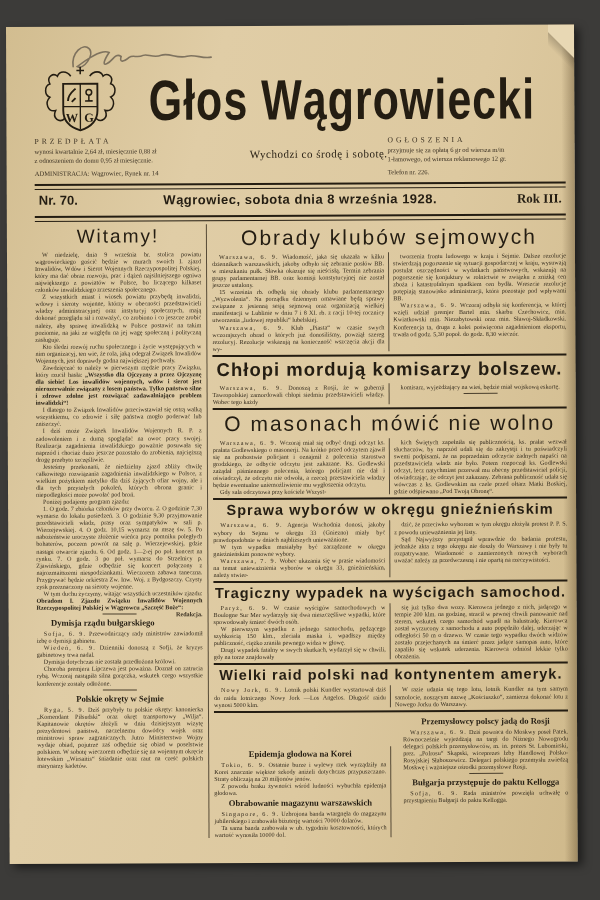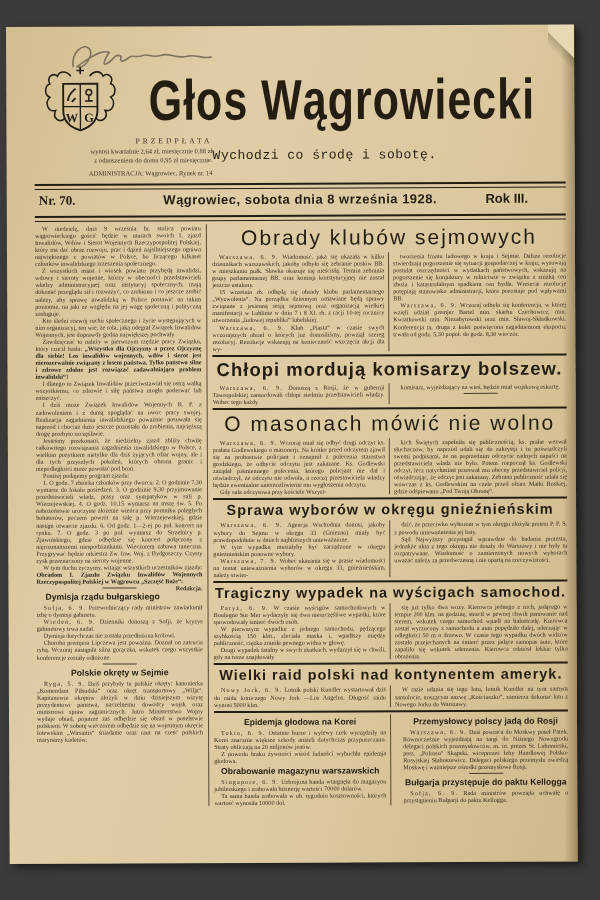--- a/index.html
+++ b/index.html
@@ -16,55 +16,55 @@
   .hand{position:absolute;left:55px;top:6px;}
   .content{padding:0 9px 0 28px;position:relative;}
   
   .mastrow{display:flex;margin-top:36px;}
   .arms{width:76px;height:86px;flex:0 0 auto;margin-left:8px;}
   .titlewrap{flex:1;text-align:center;padding-top:14px;}
   .title{font-family:"Liberation Sans",sans-serif;font-weight:bold;font-size:43px;
          letter-spacing:1px;transform:scaleY(1.32);transform-origin:center;
          color:#241d12;white-space:nowrap;}
   .inforow{display:flex;margin-top:-12px;align-items:flex-start;}
-  .infoblk{width:178px;text-align:right;font-size:6.6px;line-height:1.35;color:#3a3022;}
+  .infoblk{width:178px;text-align:left;font-size:6.6px;line-height:1.35;color:#3a3022;}
   .infoblk .ih{letter-spacing:3px;font-size:7.6px;margin-bottom:1px;}
   .infoblk .i3{margin-top:4px;}
-  .infocenter{flex:1;text-align:left;font-size:13px;letter-spacing:0.5px;padding-top:12px;color:#2b2317;font-family:Liberation Mono, monospace;}
+  .infocenter{flex:1;text-align:right;font-size:11px;letter-spacing:0.5px;padding-top:12px;color:#2b2317;}
   .drule{border-top:2.5px solid #241d12;border-bottom:1.5px solid #241d12;height:3px;margin-top:5px;}
   .dateline{display:flex;align-items:center;font-family:"Liberation Sans",sans-serif;
             font-weight:bold;font-size:13px;padding:3px 4px 2px 4px;color:#241d12;}
-  .dateline .iss{width:110px;font-family:Liberation Serif, serif;}
+  .dateline .iss{width:110px;}
   .dateline .dat{flex:1;text-align:center;letter-spacing:0.5px;}
-  .dateline .yr{width:110px;text-align:center;}
+  .dateline .yr{width:110px;text-align:right;font-family:Liberation Serif, serif;}
   
   .main{display:flex;margin-top:3px;}
   .col1{width:166px;flex:0 0 auto;padding-right:5px;border-right:1px solid #564a36;}
   .col23{flex:1;padding-left:5px;min-width:0;}
   p{font-size:6.2px;line-height:1.14;text-align:justify;margin:0;text-indent:7px;color:#342b1d;}
   .lead{letter-spacing:1.1px;}
   .b{font-weight:bold;color:#241d12;}
   .sig{float:right;font-weight:bold;}
   .hxl{font-family:"Liberation Sans",sans-serif;font-weight:normal;font-size:21px;
        letter-spacing:2px;text-align:center;margin:2px 0 3px 0;color:#241d12;white-space:nowrap;}
   .hlg{font-family:"Liberation Sans",sans-serif;font-weight:bold;font-size:18.5px;
        letter-spacing:1px;text-align:center;margin:2px 0 3px 0;color:#241d12;white-space:nowrap;}
   .hmd{font-family:"Liberation Sans",sans-serif;font-weight:bold;font-size:14.5px;
        letter-spacing:1px;text-align:center;margin:2px 0 3px 0;color:#241d12;white-space:nowrap;}
   .hw{font-family:"Liberation Sans",sans-serif;font-weight:normal;font-size:19px;
       letter-spacing:2px;text-align:center;margin:1px 0 3px 0;color:#241d12;}
-  .hsm{font-family:Liberation Sans, sans-serif;font-weight:bold;font-size:8.6px;
+  .hsm{font-family:Liberation Serif, serif;font-weight:bold;font-size:8.6px;
        text-align:center;margin:2px 0 2px 0;color:#241d12;}
   .twocol{display:flex;}
   .tcl{width:50%;padding-right:4px;border-right:1px solid #564a36;box-sizing:border-box;}
   .tcr{width:50%;padding-left:4px;box-sizing:border-box;}
   .rth{border-top:2.5px solid #241d12;margin:3px 0 2px 0;}
   .rsh{width:34px;border-top:1.2px solid #4a3f2d;margin:3px auto;}
   .botcols{display:flex;}
-  .botcols .bcl{width:50%;padding-right:4px;border-right:1px solid #564a36;box-sizing:border-box;}
+  .botcols .bcl{width:50%;padding-right:4px;border-right:1px solid #564a36;box-sizing:border-box;margin-top:32px;}
   .botcols .bcr{width:50%;padding-left:12px;box-sizing:border-box;}
 </style>
 </head>
 <body>
 
 <div class="paper">
 
   <svg class="hand" width="230" height="48" viewBox="0 0 230 48">
     <path d="M12,34 C10,20 22,10 28,16 C34,22 22,38 16,34 C24,28 40,16 48,20 C44,26 40,34 46,31 C52,28 54,20 60,24 C58,30 62,30 68,25 C72,22 76,26 82,23 C86,21 92,26 100,23 C108,20 116,27 126,24 C134,22 142,27 150,25" fill="none" stroke="#6e6454" stroke-width="1.6" stroke-linecap="round" opacity="0.85"></path>
   </svg>
@@ -98,34 +98,41 @@
     </div>
 
     <div class="inforow">
       <div class="infoblk">
         <div class="ih">PRZEDPŁATA</div>
         <div>wynosi kwartalnie 2,64 zł, miesięcznie 0,88 zł</div>
         <div>z odnoszeniem do domu 0,95 zł miesięcznie.</div>
         <div class="i3">ADMINISTRACJA: Wągrowiec, Rynek nr. 14</div>
       </div>
       <div class="infocenter">Wychodzi co środę i sobotę.</div>
+      <div class="infoblk">
+        <div class="ih">OGŁOSZENIA</div>
+        <div>przyjmuje się za opłatą 6 gr od wiersza m/m</div>
+        <div>1-łamowego, od wiersza reklamowego 12 gr.</div>
+        <div class="i3">Telefon nr. 226.</div>
+      </div>
     </div>
 
     <div class="drule"></div>
     <div class="dateline">
       <div class="iss">Nr. 70.</div>
       <div class="dat">Wągrowiec, sobota dnia 8 września 1928.</div>
       <div class="yr">Rok III.</div>
     </div>
     <div class="drule"></div>
 
     <div class="main">
 
       <div class="col1">
         <div>
+          <div class="hw">Witamy!</div>
           <p><span>W niedzielę, dnia 9 września br. stolica powiatu wągrowieckiego gościć będzie w murach swoich I. zjazd Inwalidów, Wdów i Sierot Wojennych Rzeczypospolitej Polskiej, który ma dać obraz rozwoju, prac i dążeń najsilniejszego ogniwa największego z powiatów w Polsce, bo liczącego kilkaset członków inwalidzkiego zrzeszenia społecznego.</span></p>
           <p><span>Z wszystkich miast i wiosek powiatu przybędą inwalidzi, wdowy i sieroty wojenne, którzy w obecności przedstawicieli władzy administracyjnej oraz instytucyj społecznych, mają dokonać przeglądu sił i rozważyć, co zrobiono i co jeszcze zrobić należy, aby sprawę inwalidzką w Polsce postawić na takim poziomie, na jaki ze względu na jej wagę społeczną i polityczną zasługuje.</span></p>
           <p><span>Kto śledzi rozwój ruchu społecznego i życie występujących w nim organizacyj, ten wie, że rola, jaką odegrał Związek Inwalidów Wojennych, jest doprawdy godna największej pochwały.</span></p>
           <p><span>Zawdzięczać to należy w pierwszym rzędzie pracy Związku, który rzucił hasła: </span><span class="b">„Wszystko dla Ojczyzny a przez Ojczyznę dla siebie! Los inwalidów wojennych, wdów i sierot jest nierozerwalnie związany z losem państwa. Tylko państwo silne i zdrowe zdolne jest rozwiązać zadawalniająco problem inwalidzki“!</span></p>
           <p><span>I dlatego to Związek Inwalidów przeciwstawiał się ostrą walką wszystkiemu, co zdrowie i siłę państwa mogło poderwać lub zniszczyć.</span></p>
           <p><span>I dziś może Związek Inwalidów Wojennych R. P. z zadowoleniem i z dumą spoglądać na owoc pracy swojej. Realizacja zagadnienia inwalidzkiego poważnie posuwała się naprzód i chociaż dużo jeszcze pozostało do zrobienia, najcięższą drogę przebyto szczęśliwie.</span></p>
           <p><span>Jesteśmy przekonani, że niedzielny zjazd zbliży chwilę całkowitego rozwiązania zagadnienia inwalidzkiego w Polsce, z wielkim pożytkiem nietylko dla dziś żyjących ofiar wojny, ale i dla tych przyszłych pokoleń, których obrona granic i niepodległości może powołać pod broń.</span></p>
           <p><span>Poniżej podajemy program zjazdu:</span></p>
           <p><span>1. O godz. 7 zbiórka członków przy dworcu. 2. O godzinie 7,30 wymarsz do lokalu posiedzeń. 3. O godzinie 9,30 przyjmowanie przedstawicieli władz, prasy oraz sympatyków w sali p. Wierzejewskiej. 4. O godz. 10,15 wymarsz na mszę św. 5. Po nabożeństwie uroczyste złożenie wieńca przy pomniku poległych bohaterów, poczem powrót na salę p. Wierzejewskiej, gdzie nastąpi otwarcie zjazdu. 6. Od godz. 1—2-ej po poł. koncert na rynku. 7. O godz. 3 po poł. wymarsz do Strzelnicy p. Zjawińskiego, gdzie odbędzie się koncert połączony z najrozmaitszemi niespodziankami. Wieczorem zabawa taneczna. Przygrywać będzie orkiestra Zw. Inw. Woj. z Bydgoszczy. Czysty zysk przeznaczony na sieroty wojenne.</span></p>
           <p><span>W tym duchu życzymy, witając wszystkich uczestników zjazdu: </span><span class="b">Obradom I. Zjazdu Związku Inwalidów Wojennych Rzeczypospolitej Polskiej w Wągrowcu „Szczęść Boże“:</span> <span class="sig">Redakcja.</span></p>

